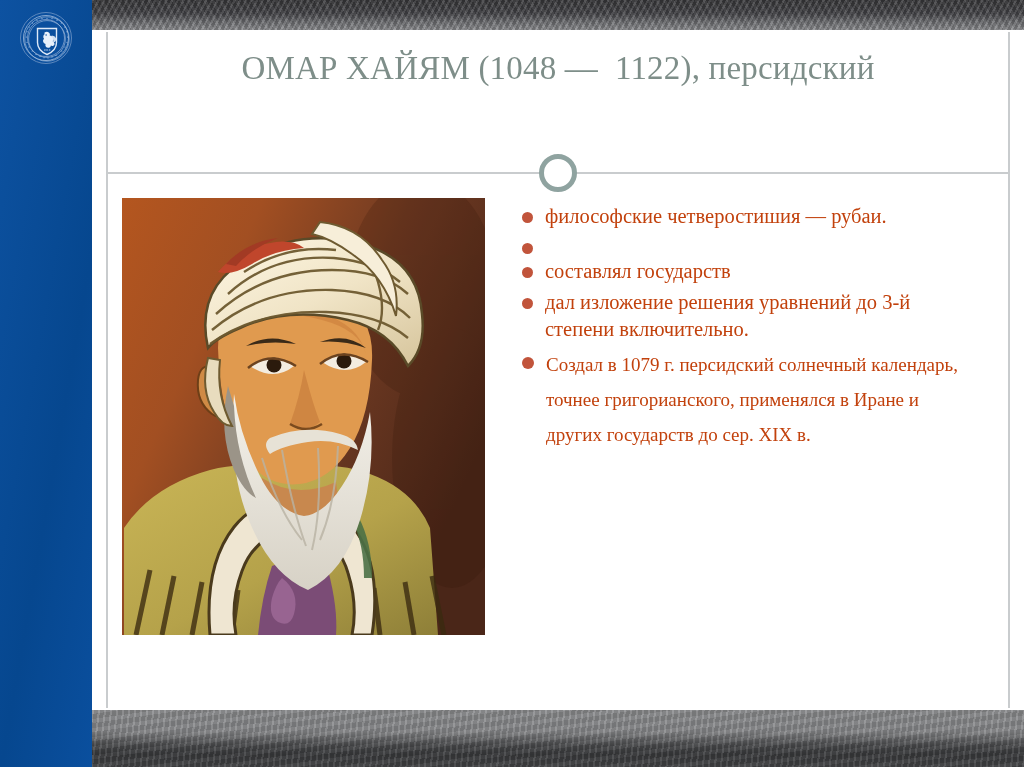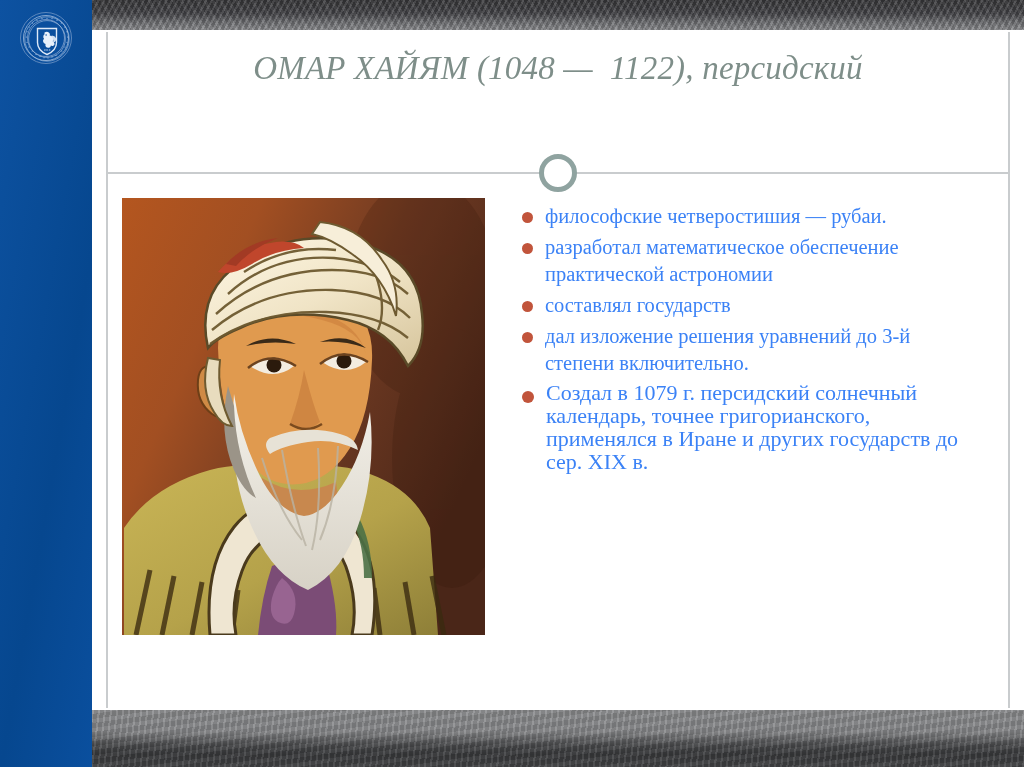--- a/index.html
+++ b/index.html
@@ -121,21 +121,20 @@
     text-align: center;
     z-index: 3;
   }
   .title-line {
     color: #7e8e89;
     font-size: 33px;
     line-height: 44px;
     font-family: "Liberation Serif", "DejaVu Serif", serif;
     letter-spacing: .2px;
     white-space: pre;
-    font-style: italic;
   }
 
   
   .divider {
     position: absolute;
     left: 108px;
     top: 172px;
     width: 902px;
     height: 2px;
     background: #c9ccce;
@@ -183,33 +182,33 @@
   .bullet-dot {
     flex: 0 0 auto;
     width: 11px;
     height: 11px;
     border-radius: 50%;
     background: #c1543b;
     margin-top: 9px;
     margin-right: 12px;
   }
   .bullet-text {
-    color: #3b82f6;
+    color: #c2410c;
     font-size: 20.5px;
     line-height: 27px;
     font-family: "Liberation Serif", "DejaVu Serif", serif;
     max-width: 430px;
   }
   .bullet-row.emph .bullet-dot {
     width: 12px; height: 12px;
     margin-top: 10px;
   }
   .bullet-row.emph .bullet-text {
-    font-size: 22px;
-    line-height: 23px;
+    font-size: 19px;
+    line-height: 35px;
   }
 </style>
 </head>
 <body>
 
 <div class="slide">
 
   <div class="band band-top"></div>
 
   <div class="band band-bottom"></div>
@@ -386,21 +385,20 @@
   <div class="bullets">
 
     <div class="bullet-row">
       <span class="bullet-dot"></span>
       <span class="bullet-text">философские четверостишия — рубаи.</span>
     </div>
 
 
     <div class="bullet-row">
       <span class="bullet-dot"></span>
-      <span class="bullet-text">разработал математическое обеспечение практической астрономии</span>
     </div>
 
     <div class="bullet-row">
       <span class="bullet-dot"></span>
       <span class="bullet-text">составлял государств</span>
     </div>
 
     <div class="bullet-row">
       <span class="bullet-dot"></span>
       <span class="bullet-text">дал изложение решения уравнений до 3-й степени включительно.</span>

